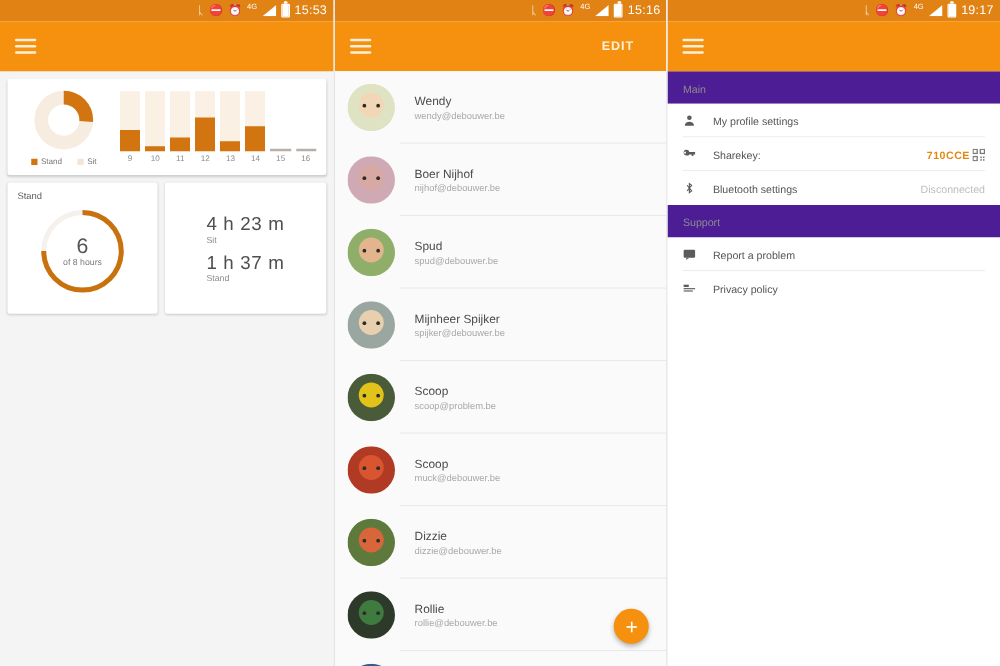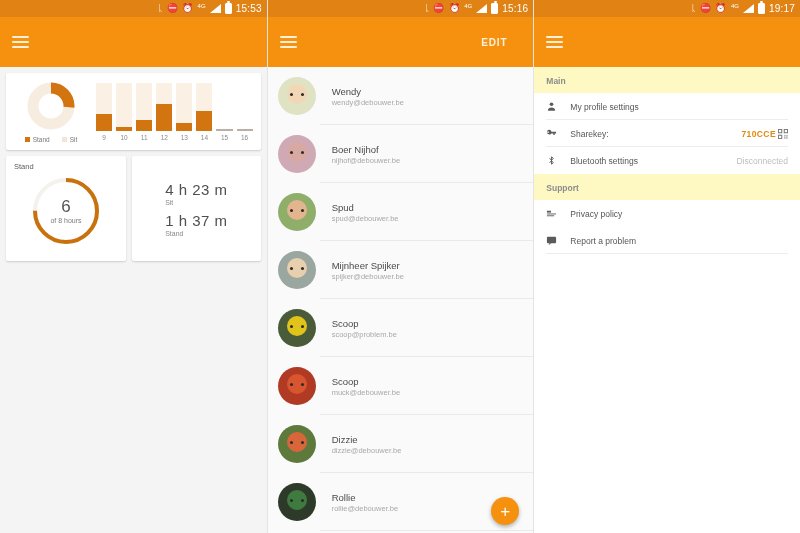--- a/index.html
+++ b/index.html
@@ -40,21 +40,21 @@
     border-style: solid; border-width: 0 0 9px 11px;
     border-color: transparent transparent #fff transparent;
   }
   .sb-4g { font-size: 6px; color: #fff; position: relative; top: -3px; }
 
   
   .appbar {
     background: #f5910f; position: relative;
     display: flex; align-items: center; padding: 0 12px;
   }
-  .appbar.tall { height: 50px; }
+  .appbar.tall { height: 40px; }
   .hamburger { width: 17px; cursor: pointer; }
   .hamburger span {
     display: block; height: 2px; background: #fdf0d9; margin: 3px 0; border-radius: 1px;
   }
   .appbar .spacer { flex: 1; }
   .edit-btn {
     color: #fdf0d9; font-size: 10px; font-weight: bold; letter-spacing: .8px;
     margin-right: 14px; cursor: pointer;
   }
 
@@ -153,22 +153,21 @@
     width: 28px; height: 28px; border-radius: 50%;
     background: #f5910f; box-shadow: 0 2px 4px rgba(0,0,0,.3);
     display: flex; align-items: center; justify-content: center;
     color: #fff; font-size: 17px; line-height: 1; cursor: pointer;
   }
 
   
   .settings { background: #fff; }
   .section-header {
     font-size: 8.5px; color: #8c8c8c; padding: 9px 12px 7px 12px;
-    background: #fef9c3;
-    font-weight: bold;
+    background: #4c1d95;
   }
   .setting-row {
     display: flex; align-items: center; height: 27px; padding: 0 12px;
     position: relative; cursor: pointer; background: #fff;
   }
   .setting-row::after {
     content: ""; position: absolute; left: 12px; right: 12px; bottom: 0;
     height: 1px; background: #ededed;
   }
   .setting-row.no-div::after { display: none; }
@@ -526,37 +525,37 @@
             <svg width="11" height="11" viewBox="0 0 24 24" fill="none" stroke="#5b5b5b" stroke-width="2">
               <path d="M8 7l8 10-4 3V4l4 3-8 10"></path>
             </svg>
           </span>
           <span class="s-label">Bluetooth settings</span>
           <span class="s-right">
             <span class="s-value">Disconnected</span>
           </span>
         </div>
         <div class="section-header">Support</div>
+        <div class="setting-row">
+          <span class="s-icon">
+            <svg width="11" height="11" viewBox="0 0 24 24" fill="#5b5b5b">
+              <rect x="2" y="4" width="20" height="14" rx="2"></rect>
+              <path d="M7 18l-1 4 6-4z"></path>
+            </svg>
+          </span>
+          <span class="s-label">Report a problem</span>
+          <span class="s-right"></span>
+        </div>
         <div class="setting-row no-div">
           <span class="s-icon">
             <svg width="11" height="11" viewBox="0 0 24 24" fill="#5b5b5b">
               <rect x="2" y="6" width="9" height="4"></rect>
               <rect x="2" y="12" width="20" height="2"></rect>
               <rect x="2" y="16" width="16" height="2"></rect>
             </svg>
           </span>
           <span class="s-label">Privacy policy</span>
           <span class="s-right"></span>
         </div>
-        <div class="setting-row">
-          <span class="s-icon">
-            <svg width="11" height="11" viewBox="0 0 24 24" fill="#5b5b5b">
-              <rect x="2" y="4" width="20" height="14" rx="2"></rect>
-              <path d="M7 18l-1 4 6-4z"></path>
-            </svg>
-          </span>
-          <span class="s-label">Report a problem</span>
-          <span class="s-right"></span>
-        </div>
       </div>
   </div>
 
 </div>
 
 </body></html>

